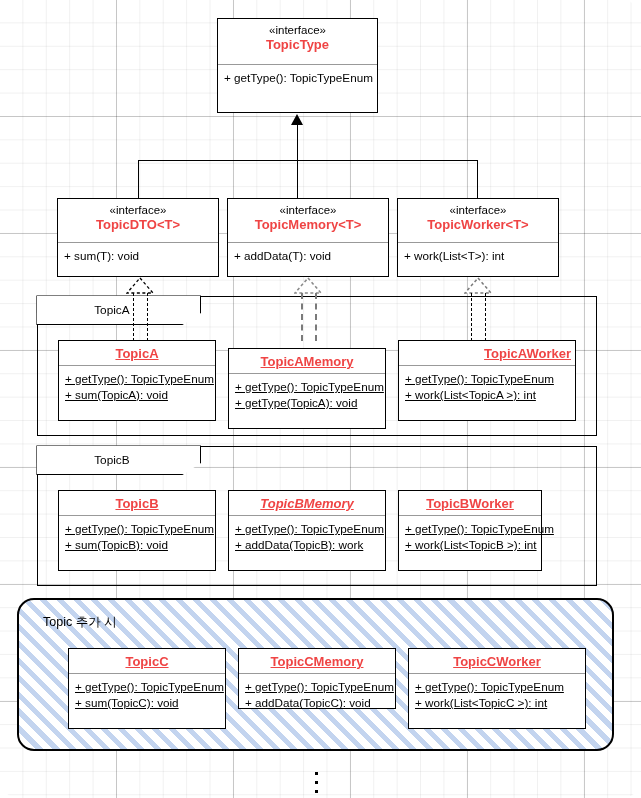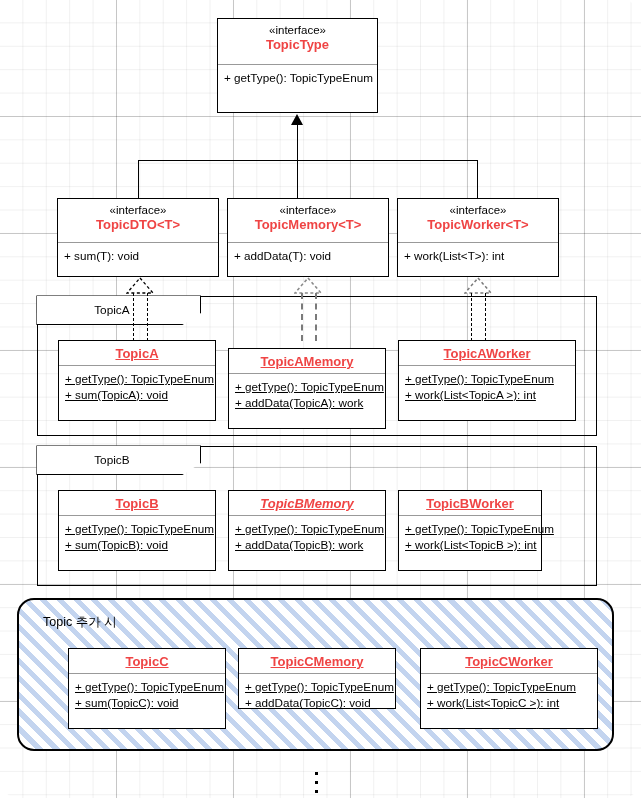--- a/index.html
+++ b/index.html
@@ -225,26 +225,26 @@
       <span class="member u">+ sum(TopicA): void</span>
     </div>
   </div>
 
   <div class="uml-box" style="left:228px;top:348px;width:158px;height:81px;">
     <div class="uml-head" style="height:25px;">
       <span class="cname u">TopicAMemory</span>
     </div>
     <div class="uml-body">
       <span class="member u">+ getType(): TopicTypeEnum</span>
-      <span class="member u">+ addData(TopicA): work</span>
+      <span class="member u">+ getType(TopicA): void</span>
     </div>
   </div>
 
   <div class="uml-box" style="left:398px;top:340px;width:178px;height:81px;">
-    <div class="uml-head" style="height:25px;">
+    <div class="uml-head" style="height:25px;text-align:right;">
       <span class="cname u">TopicAWorker</span>
     </div>
     <div class="uml-body">
       <span class="member u">+ getType(): TopicTypeEnum</span>
       <span class="member u">+ work(List&lt;TopicA &gt;): int</span>
     </div>
   </div>
 
   <div class="frame" style="left:37px;top:446px;width:560px;height:140px;">
     <div class="frame-tab" style="width:165px;height:30px;">
@@ -299,21 +299,21 @@
   <div class="uml-box" style="left:238px;top:648px;width:158px;height:61px;">
     <div class="uml-head" style="height:25px;">
       <span class="cname u">TopicCMemory</span>
     </div>
     <div class="uml-body">
       <span class="member u">+ getType(): TopicTypeEnum</span>
       <span class="member u">+ addData(TopicC): void</span>
     </div>
   </div>
 
-  <div class="uml-box" style="left:420px;top:648px;width:178px;height:81px;">
+  <div class="uml-box" style="left:408px;top:648px;width:178px;height:81px;">
     <div class="uml-head" style="height:25px;">
       <span class="cname u">TopicCWorker</span>
     </div>
     <div class="uml-body">
       <span class="member u">+ getType(): TopicTypeEnum</span>
       <span class="member u">+ work(List&lt;TopicC &gt;): int</span>
     </div>
   </div>
 
   <div style="position:absolute;left:315px;top:772px;">

